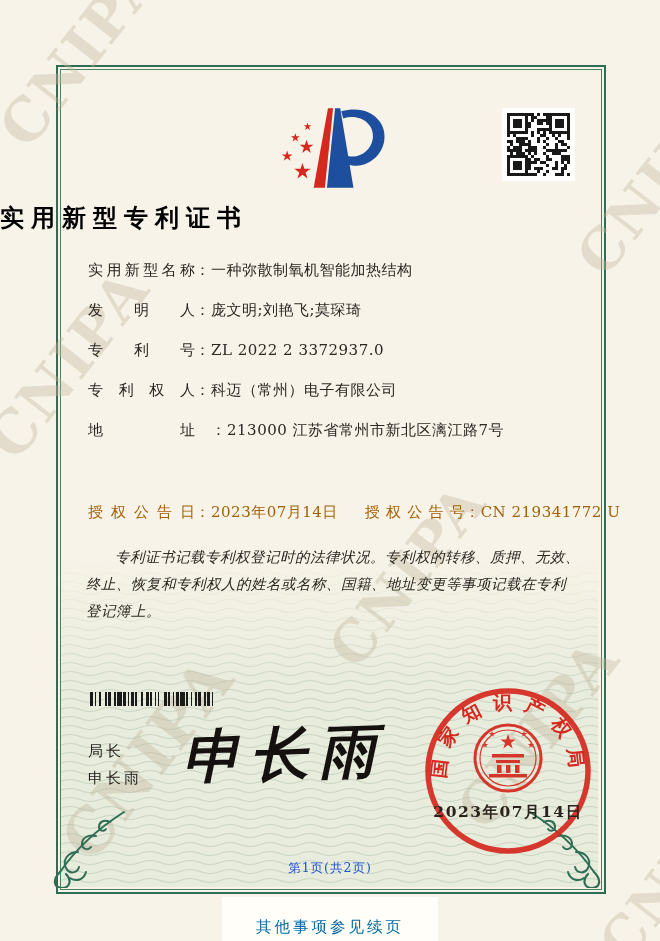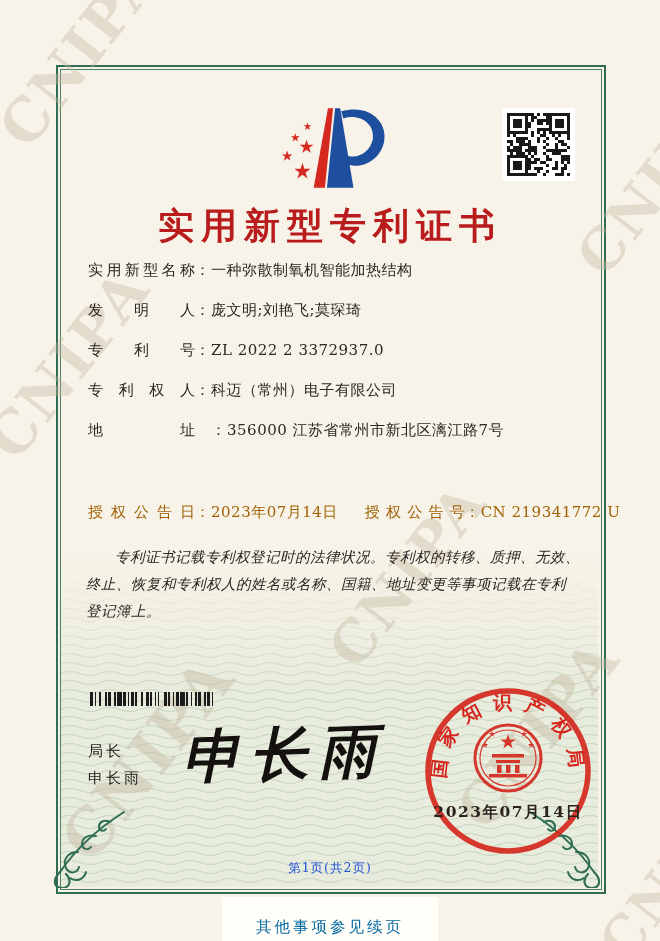--- a/index.html
+++ b/index.html
@@ -24,22 +24,22 @@
 
   .content{position:absolute;inset:0;z-index:5;}
 
   .cert-no{position:absolute;left:75px;top:100px;font-size:14.5px;color:#2d2a26;letter-spacing:2px;}
 
   .logo{position:absolute;left:252px;top:96px;width:156px;height:102px;}
   .qr-box{position:absolute;left:502px;top:108px;background:#ffffff;padding:5px;}
   .qr-grid{display:grid;grid-template-columns:repeat(21,3px);grid-auto-rows:3px;}
   .qr-grid .d{background:#191919;}
 
-  .title{position:absolute;left:0;right:0;top:202px;text-align:center;
-         font-size:36px;font-weight:bold;color:#b91c1c;letter-spacing:7px;}
+  .title{position:absolute;left:0;right:0;top:202px;
+         font-size:24px;font-weight:bold;color:#000000;letter-spacing:7px;}
 
   .fields{position:absolute;left:88px;top:261px;width:480px;}
   .field-row{height:24px;margin-bottom:16px;font-size:15px;color:#2b2722;white-space:nowrap;}
   .flabel{display:inline-block;width:107px;text-align:justify;text-align-last:justify;
           vertical-align:top;}
   .fcolon{display:inline-block;width:16px;}
   .fvalue{letter-spacing:0.5px;}
   .grant-row{position:absolute;left:88px;top:503px;font-size:15px;color:#a16207;white-space:nowrap;}
   .grant-no-group{margin-left:22px;}
   .flabel2{display:inline-block;width:100px;text-align:justify;text-align-last:justify;vertical-align:top;}
@@ -591,21 +591,21 @@
       <div class="field-row">
         <span class="flabel">发明人</span><span class="fcolon">：</span><span class="fvalue">庞文明;刘艳飞;莫琛琦</span>
       </div>
       <div class="field-row">
         <span class="flabel">专利号</span><span class="fcolon">：</span><span class="fvalue">ZL 2022 2 3372937.0</span>
       </div>
       <div class="field-row">
         <span class="flabel">专利权人</span><span class="fcolon">：</span><span class="fvalue">科迈（常州）电子有限公司</span>
       </div>
       <div class="field-row">
-        <span class="flabel">地址</span><span class="fcolon"></span><span class="fcolon">：</span><span class="fvalue">356000 江苏省常州市新北区漓江路7号</span>
+        <span class="flabel">地址</span><span class="fcolon"></span><span class="fcolon">：</span><span class="fvalue">213000 江苏省常州市新北区漓江路7号</span>
       </div>
     </div>
 
     <div class="grant-row">
       <span>
         <span class="flabel">授权公告日</span><span class="fcolon">：</span><span class="fvalue">2023年07月14日</span>
       </span>
       <span class="grant-no-group">
         <span class="flabel2">授权公告号</span><span class="fcolon">：</span><span class="fvalue">CN 219341772 U</span>
       </span>

